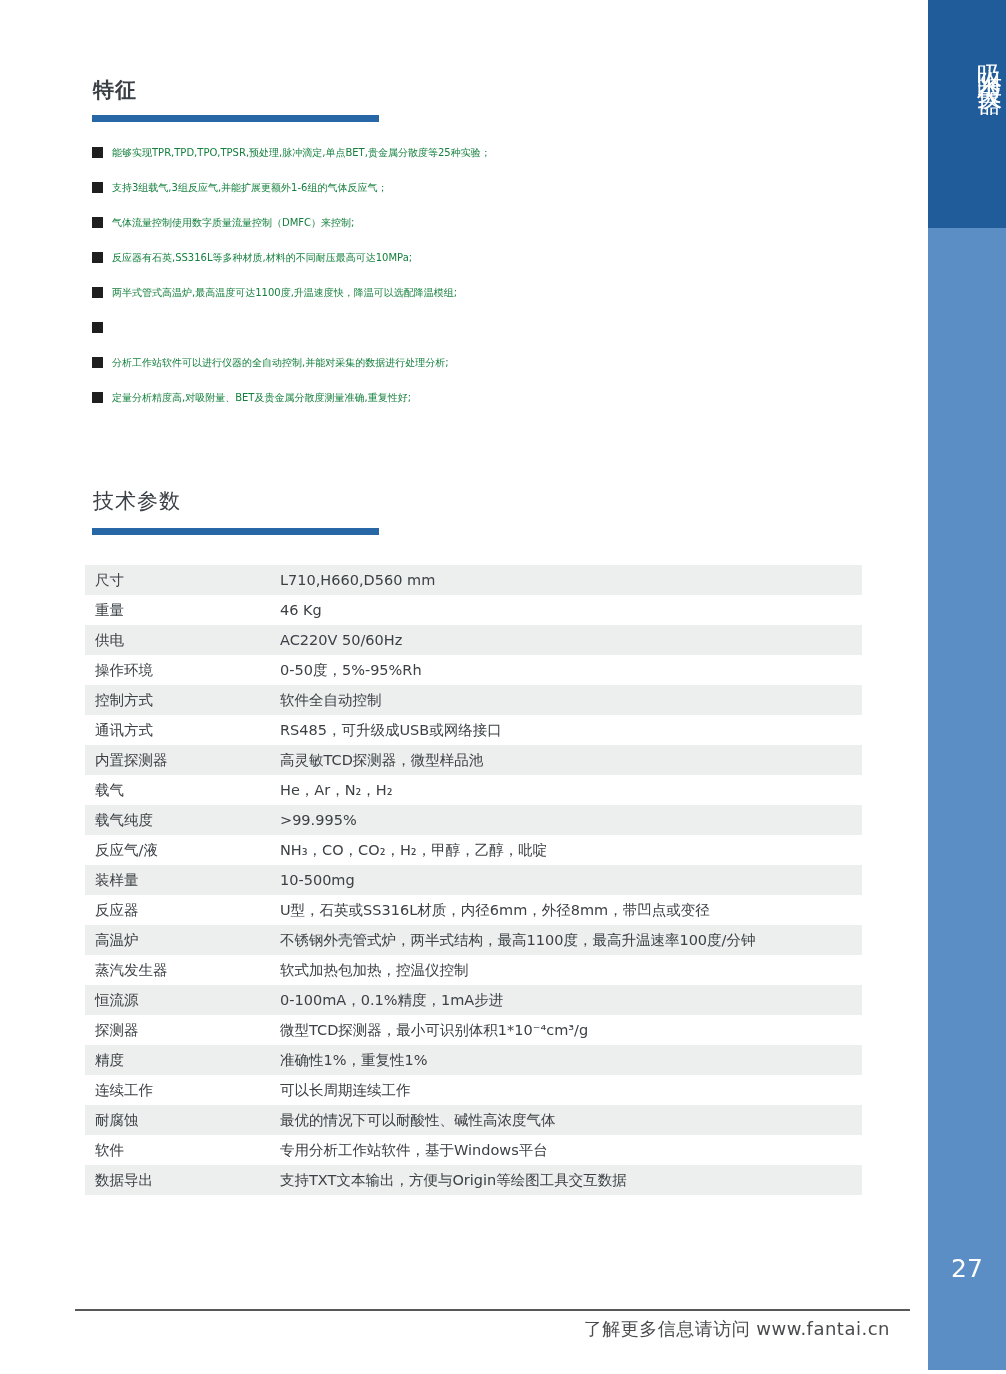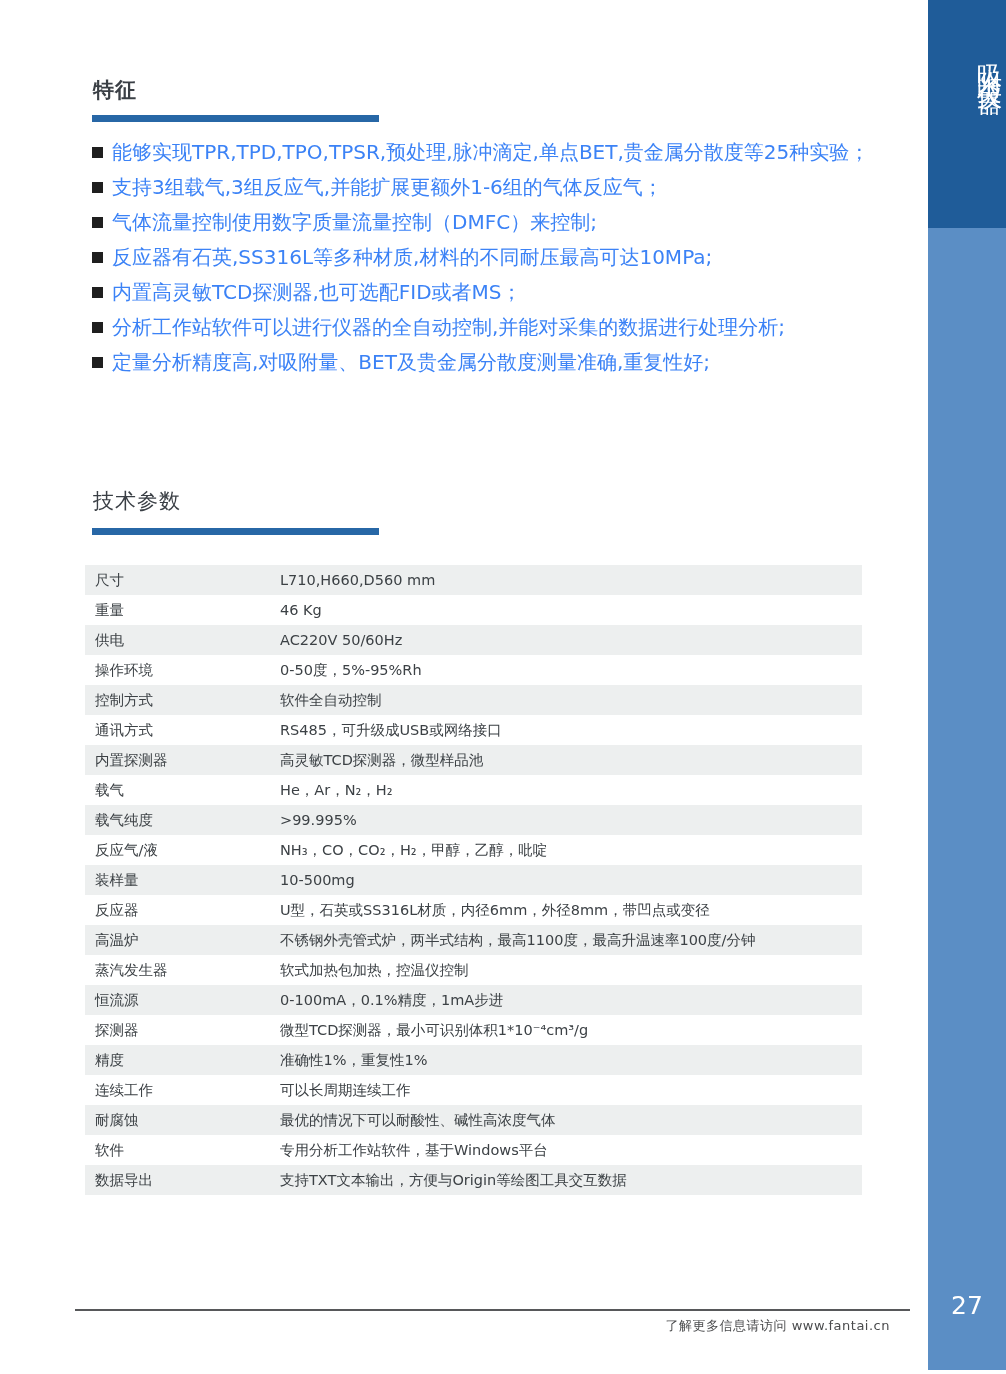--- a/index.html
+++ b/index.html
@@ -21,21 +21,21 @@
   #features-bar{top:115px;}
   #specs-bar{top:528px;}
 
   
   .features-list{
     position:absolute;left:92px;top:135px;width:790px;
     list-style:none;margin:0;padding:0;
   }
   .feature{height:35px;display:flex;align-items:center;}
   .sq{width:11px;height:11px;background:#1f1f1f;margin-right:9px;flex:0 0 auto;}
-  .ftext{font-size:20px;color:#3b82f6;white-space:nowrap;}
+  .ftext{font-size:10px;color:#15803d;white-space:nowrap;}
 
   
   .spec-table{
     position:absolute;left:85px;top:565px;width:777px;
     border-collapse:collapse;table-layout:fixed;
   }
   .spec-row{height:30px;border-radius:15px;}
   .spec-table tr:nth-child(odd){background:#edefef;}
   .spec-label{width:185px;padding:0 0 0 10px;font-size:14.5px;color:#3c4145;white-space:nowrap;}
   .spec-value{padding:0;font-size:14.5px;color:#3c4145;white-space:nowrap;margin-top:31px;}
@@ -43,27 +43,27 @@
   
   .sidebar-dark{position:absolute;left:928px;top:0;width:78px;height:228px;}
   .vtext{
     width:78px;margin:0 auto;padding-top:44px;
     display:flex;justify-content:center;
     writing-mode:vertical-rl;text-orientation:upright;
     font-size:25px;letter-spacing:7px;color:#ffffff;font-weight:400;
   }
   .sidebar-light{position:absolute;left:928px;top:228px;width:78px;height:1142px;}
   .pagenum{
-    position:absolute;left:928px;top:1291px;width:78px;
+    position:absolute;left:928px;top:1254px;width:78px;
     text-align:center;font-size:25px;color:#ffffff;
   }
 
   
   .footer-line{position:absolute;left:75px;top:1309px;width:835px;height:2px;background:#57585a;}
-  .footer-note{position:absolute;right:116px;top:1317px;font-size:13px;color:#4a4b4d;letter-spacing:0.5px;}
+  .footer-note{position:absolute;right:116px;top:1317px;font-size:18px;color:#4a4b4d;letter-spacing:0.5px;}
 </style>
 </head>
 <body>
 
 <div class="page">
 
   <h2 class="sec-title" id="features-title">特征</h2>
   <div class="accent-bar" id="features-bar" style="background: rgb(39, 103, 166);"></div>
   <ul class="features-list">
   <li class="feature">
@@ -79,24 +79,27 @@
   <li class="feature">
     <span class="sq"></span>
     <span class="ftext">气体流量控制使用数字质量流量控制（DMFC）来控制;</span>
   </li>
 
   <li class="feature">
     <span class="sq"></span>
     <span class="ftext">反应器有石英,SS316L等多种材质,材料的不同耐压最高可达10MPa;</span>
   </li>
 
-
-  <li class="feature">
-    <span class="sq"></span>
-    <span class="ftext">内置高灵敏TCD探测器,也可选配FID或者MS；</span>
+  <li class="feature">
+    <span class="sq"></span>
+    <span class="ftext">两半式管式高温炉,最高温度可达1100度,升温速度快，降温可以选配降温模组;</span>
+  </li>
+
+  <li class="feature">
+    <span class="sq"></span>
   </li>
 
   <li class="feature">
     <span class="sq"></span>
     <span class="ftext">分析工作站软件可以进行仪器的全自动控制,并能对采集的数据进行处理分析;</span>
   </li>
 
   <li class="feature">
     <span class="sq"></span>
     <span class="ftext">定量分析精度高,对吸附量、BET及贵金属分散度测量准确,重复性好;</span>

